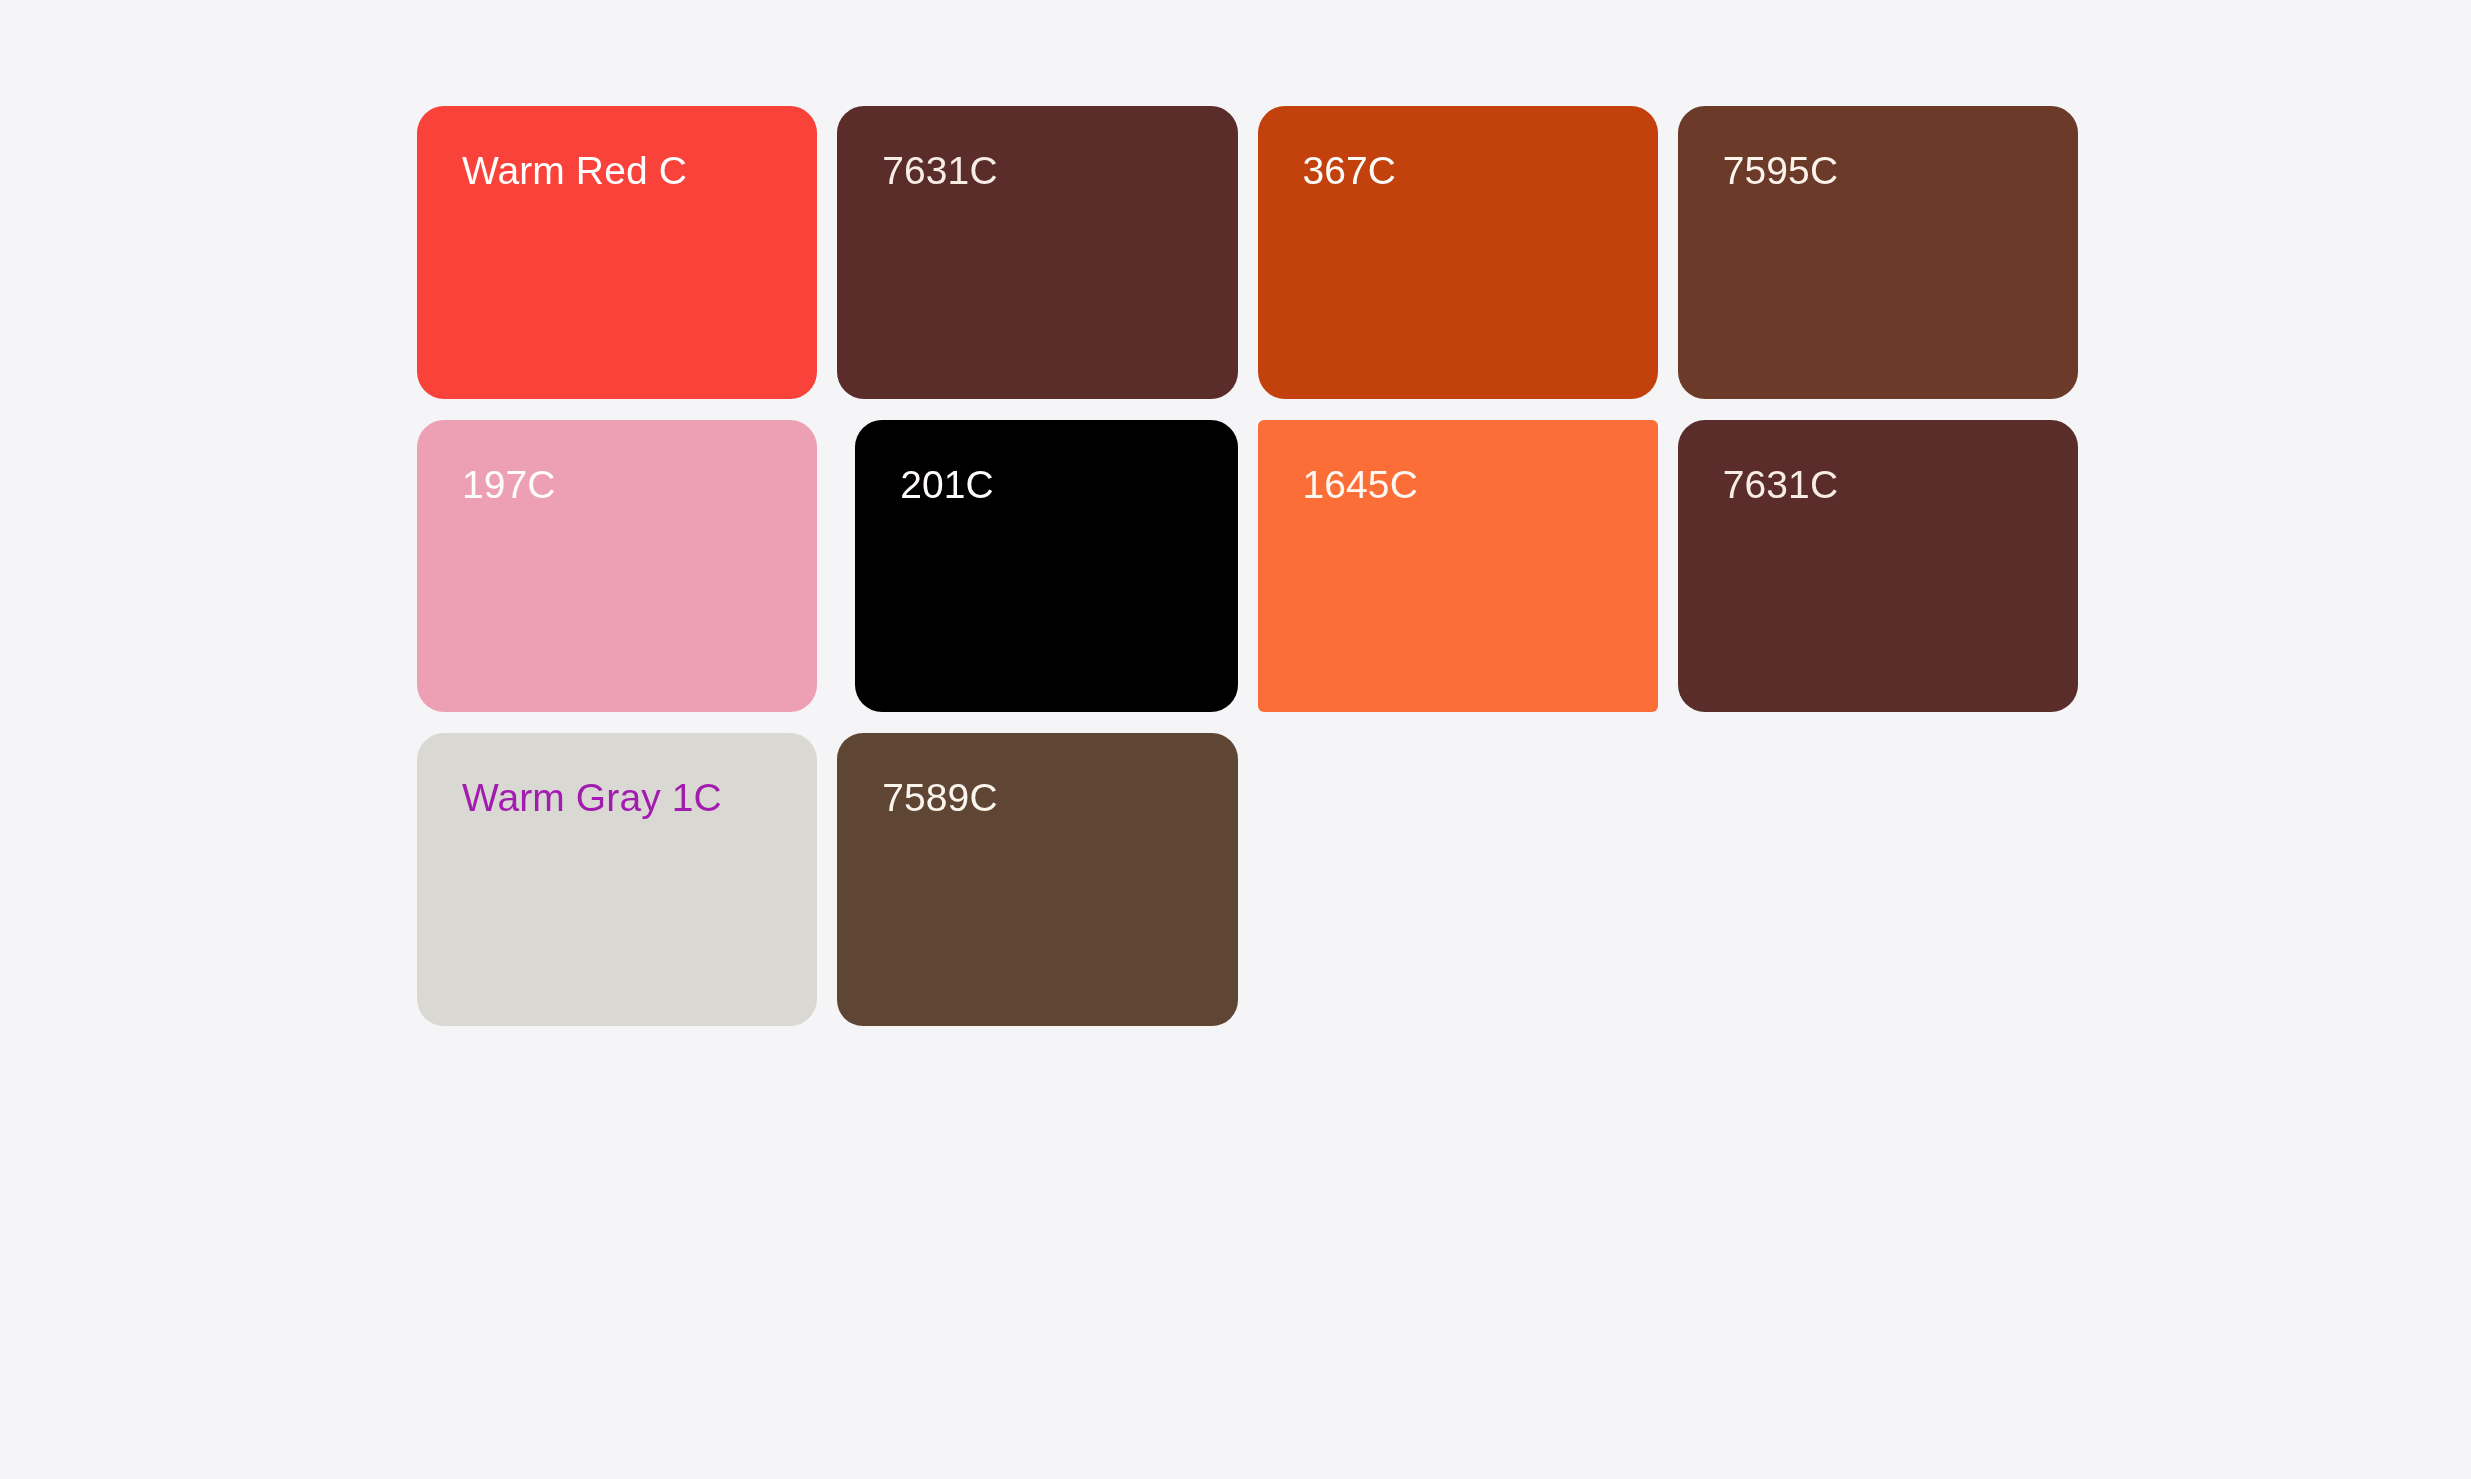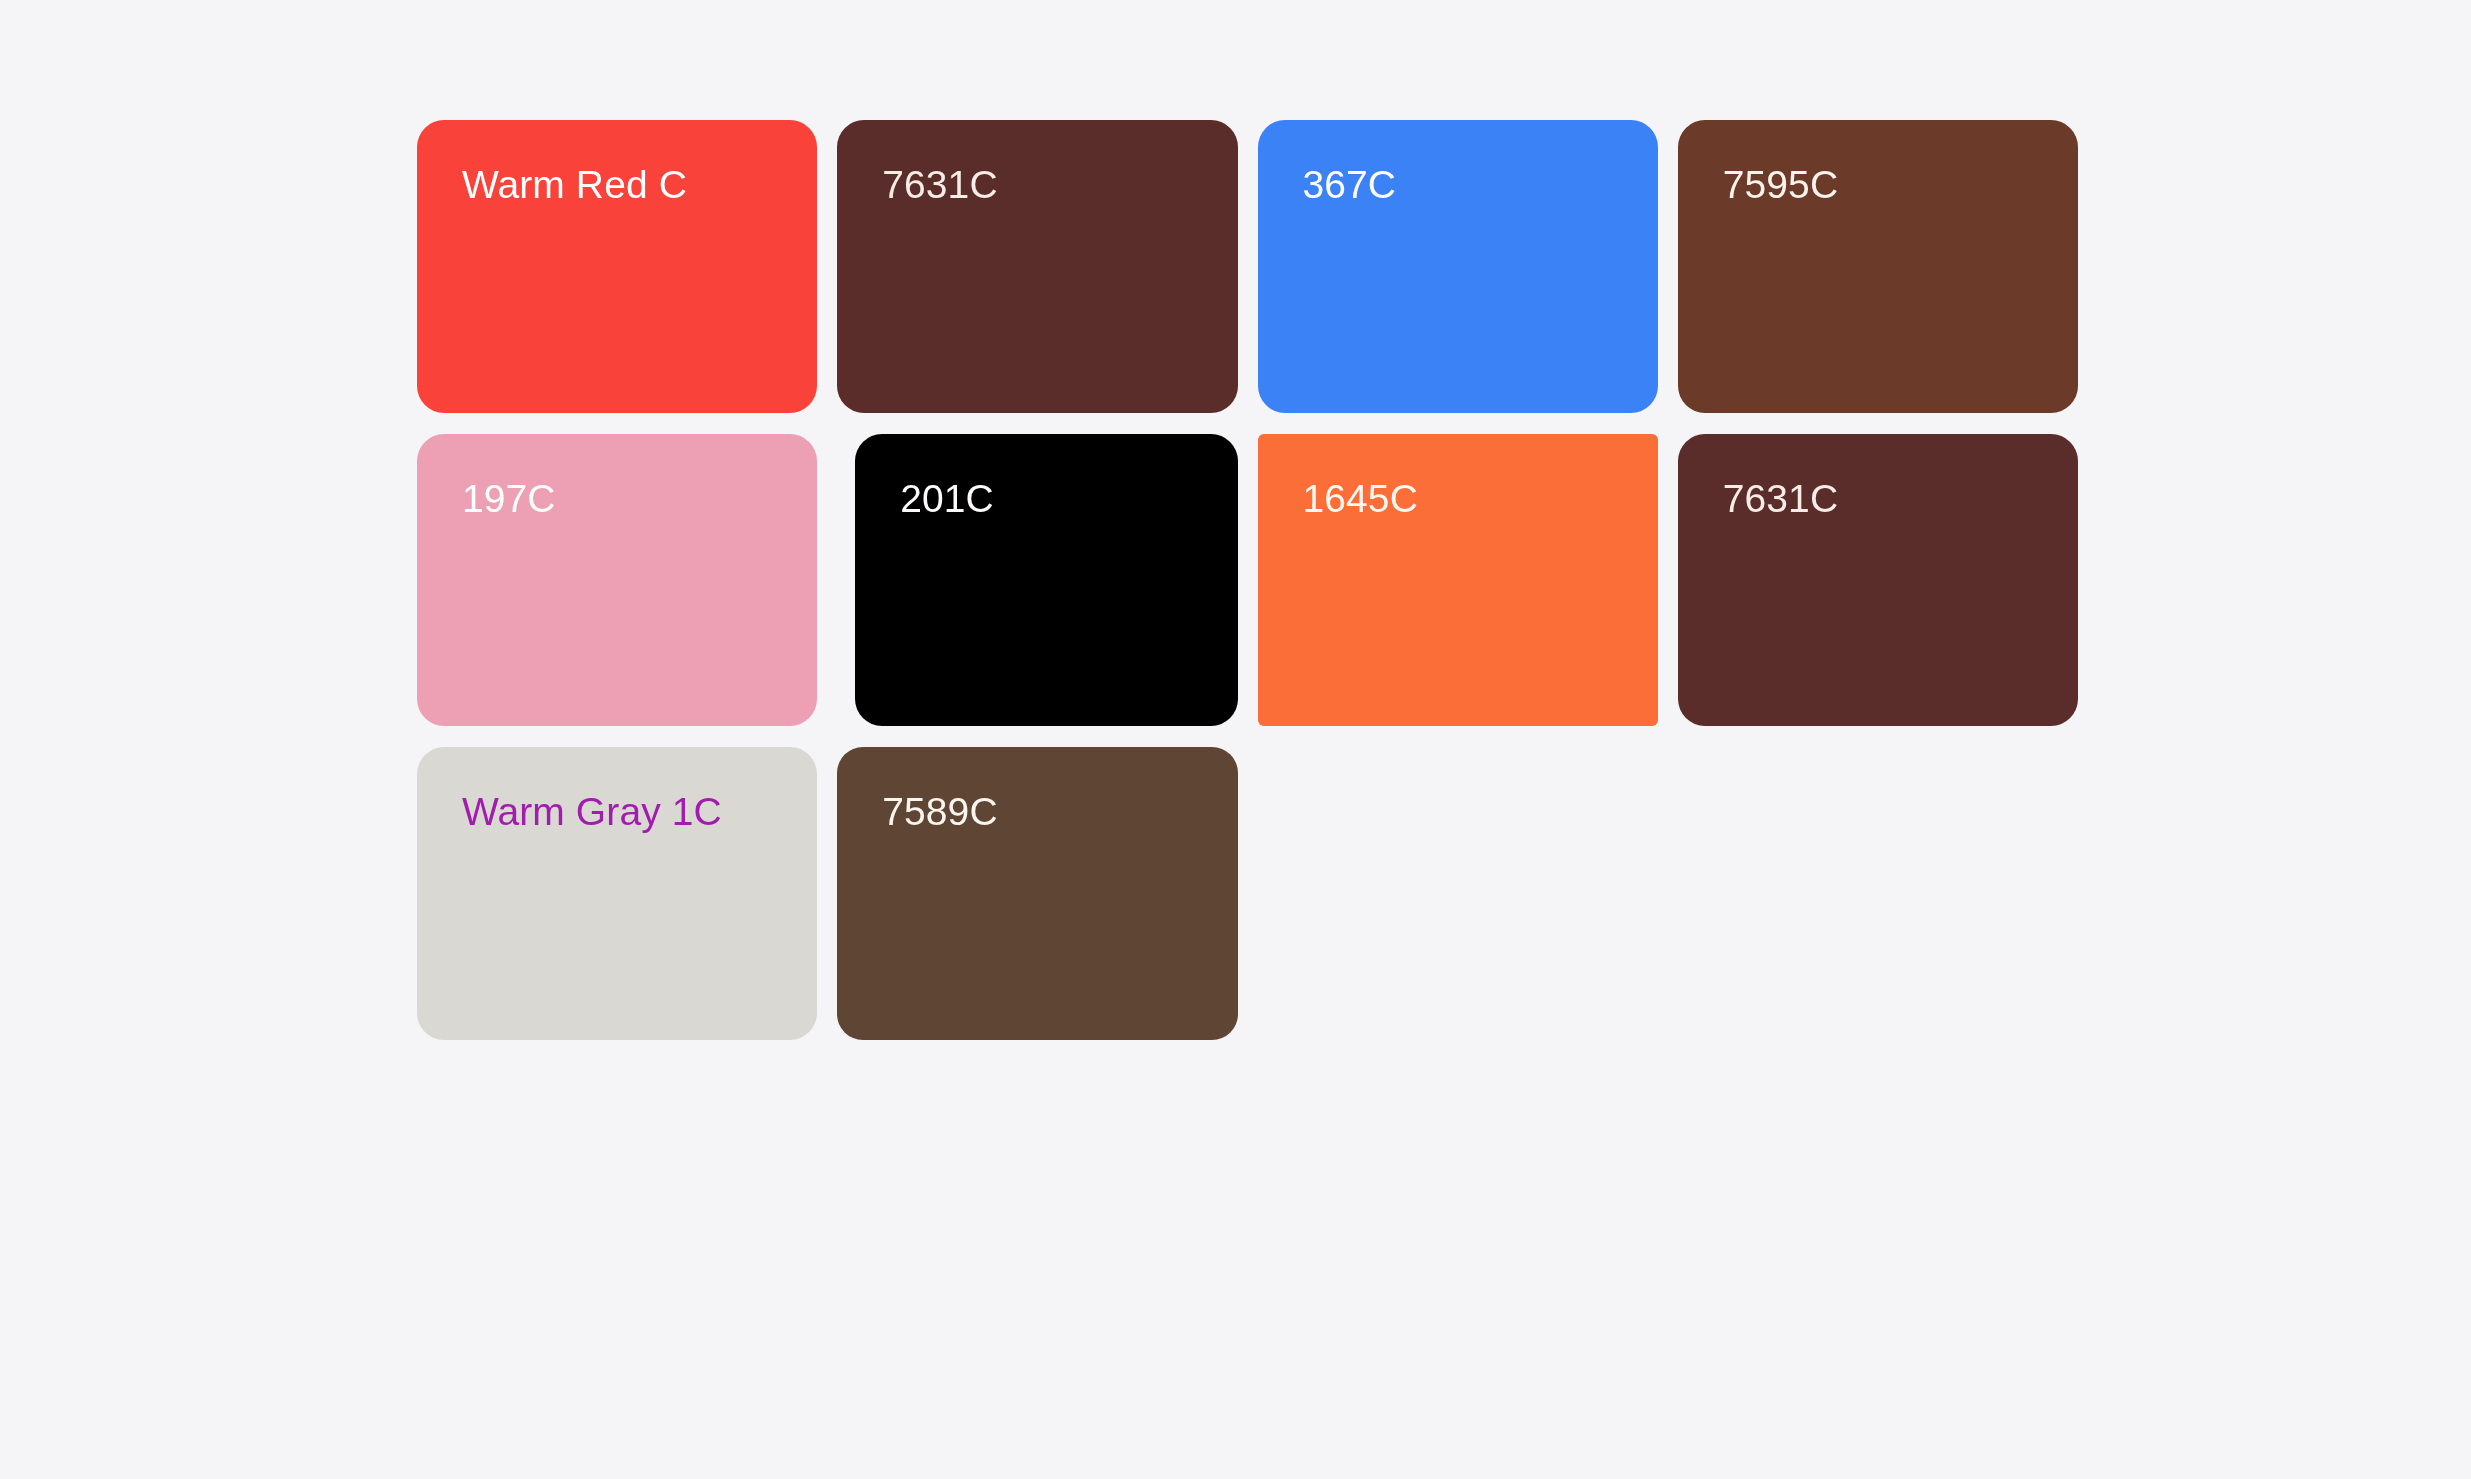--- a/index.html
+++ b/index.html
@@ -10,21 +10,21 @@
     width: 2472px;
     height: 1479px;
     background: #f5f5f7;
     font-family: "Liberation Sans", sans-serif;
     overflow: hidden;
   }
 
   #palette-board {
     position: absolute;
     left: 417px;
-    top: 120px;
+    top: 106px;
     width: 1661px;
     height: 920px;
     display: grid;
     grid-template-columns: repeat(4, 1fr);
     grid-template-rows: repeat(3, 1fr);
     column-gap: 20px;
     row-gap: 21px;
     box-sizing: border-box;
   }
 
@@ -50,21 +50,21 @@
 </head>
 <body style="background: rgb(245, 245, 247);">
 
 <div id="palette-board">
     <div class="swatch" style="background: rgb(249, 66, 58);">
       <span class="swatch-label" style="color: rgb(255, 255, 255);">Warm Red C</span>
     </div>
     <div class="swatch" style="background: rgb(90, 45, 43);">
       <span class="swatch-label" style="color: rgb(247, 236, 230);">7631C</span>
     </div>
-    <div class="swatch" style="background: #3b82f6; text-decoration: underline;">
+    <div class="swatch" style="background: #c2410c; text-decoration: underline;">
       <span class="swatch-label" style="color: rgb(253, 254, 251);">367C</span>
     </div>
     <div class="swatch" style="background: rgb(107, 58, 41);">
       <span class="swatch-label" style="color: rgb(251, 243, 236);">7595C</span>
     </div>
     <div class="swatch" style="background: rgb(237, 160, 180); padding-left: 32px;">
       <span class="swatch-label" style="color: rgb(255, 253, 253);">197C</span>
     </div>
     <div class="swatch" style="background: #000000; margin-left: 18px;">
       <span class="swatch-label" style="color: rgb(254, 250, 250);">201C</span>

